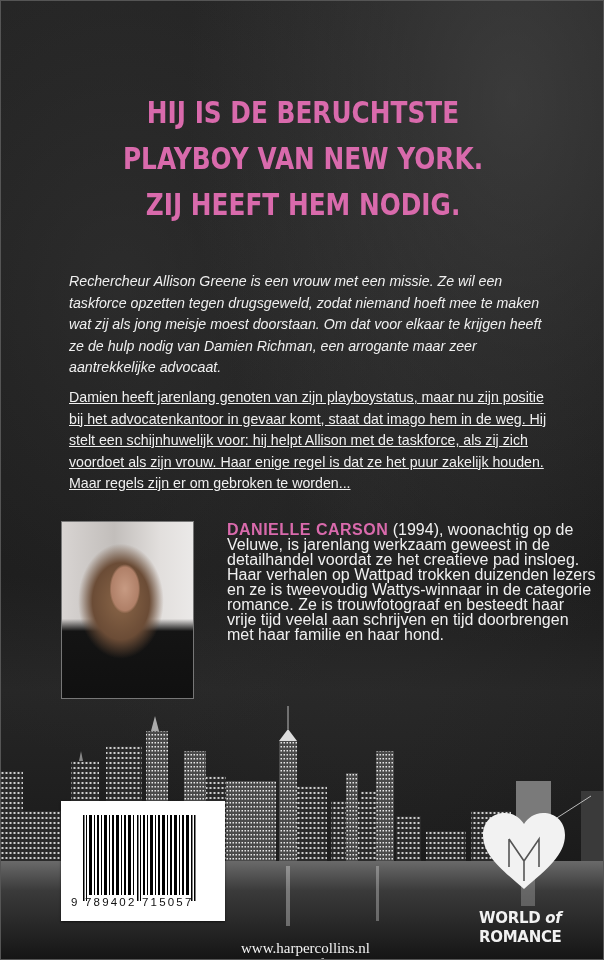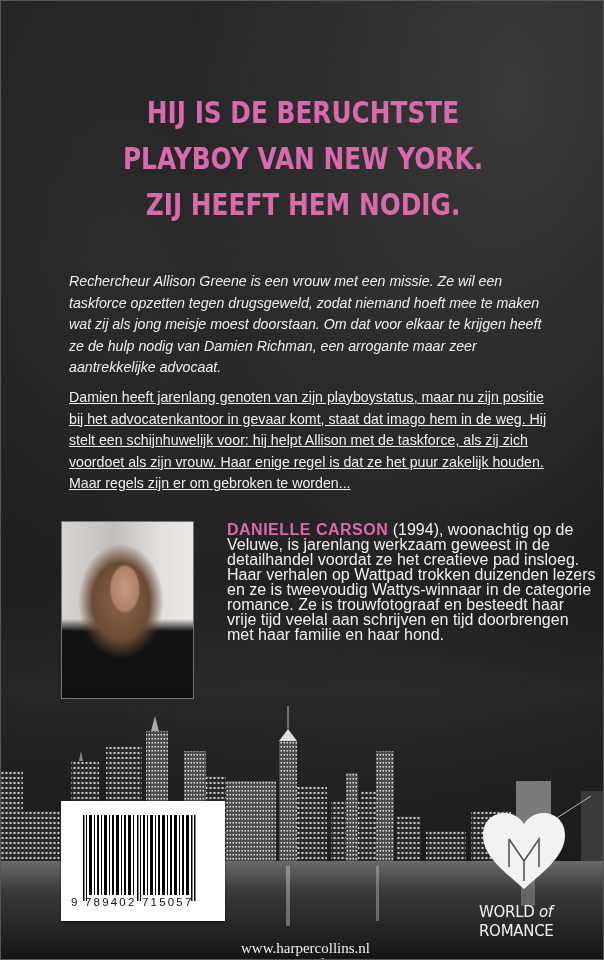--- a/index.html
+++ b/index.html
@@ -68,23 +68,23 @@
     position: absolute; left: 240px; color: #f2f2f2;
     font-family: "Liberation Serif", serif; font-size: 15px; line-height: 16px; margin-top: 44px;
   }
   .url1 { top: 895px; }
   .url2 { top: 911px; font-family: Liberation Serif, serif; }
   .wor-logo {
     position: absolute; left: 478px; top: 810px; width: 110px; height: 140px;
   }
   .wor-heart { position: absolute; left: 2px; top: 0; width: 86px; height: 80px; }
   .wor-text {
-    position: absolute; left: 0; top: 92px; width: 100px; text-align: left;
+    position: absolute; left: 0; top: 98px; width: 100px; text-align: left;
     color: #f2f2f2; font-family: "DejaVu Sans", sans-serif; font-size: 15px;
-    line-height: 19px; font-weight: 400; letter-spacing: -0.3px;
+    line-height: 19px; font-weight: 700; letter-spacing: -0.3px;
   }
   .wor-text .of { font-style: italic; }
 </style>
 </head>
 <body>
 
 <div class="cover">
 
   <div class="headline">
     <div>HIJ IS DE BERUCHTSTE</div>

